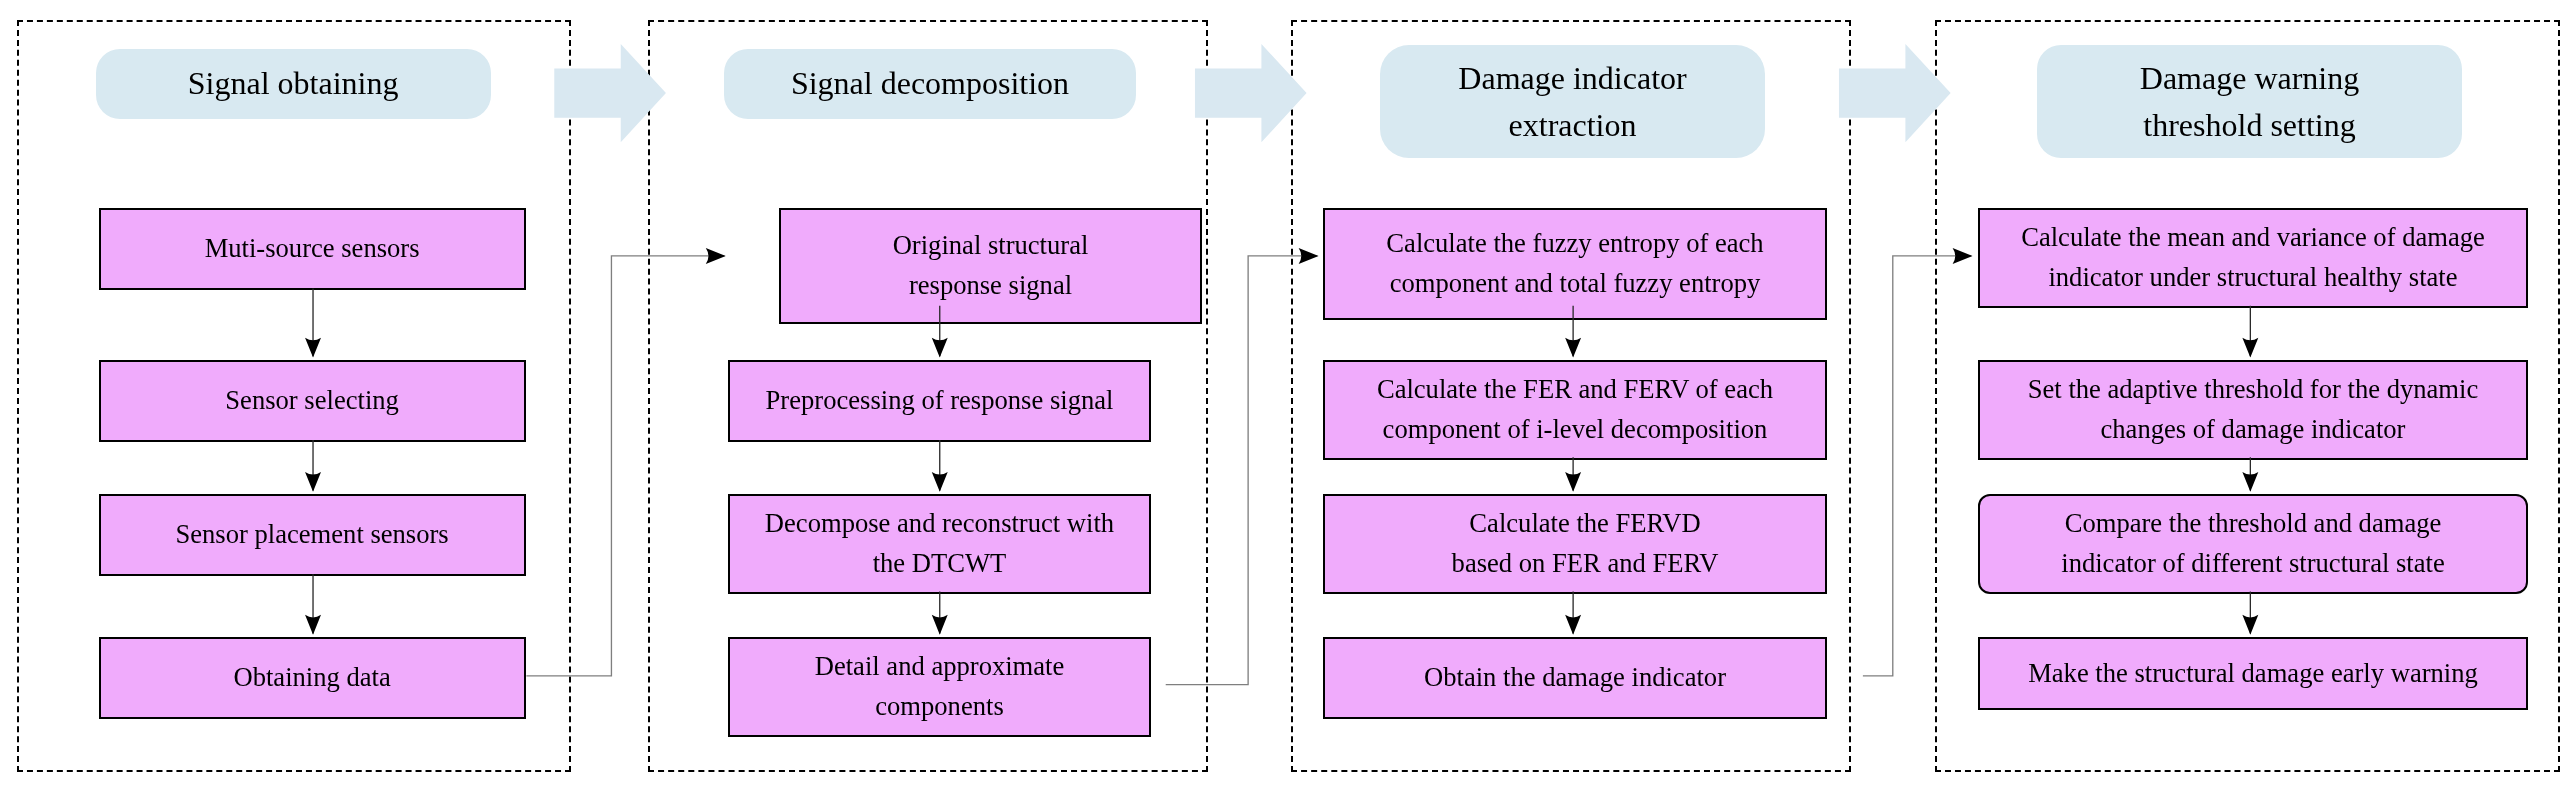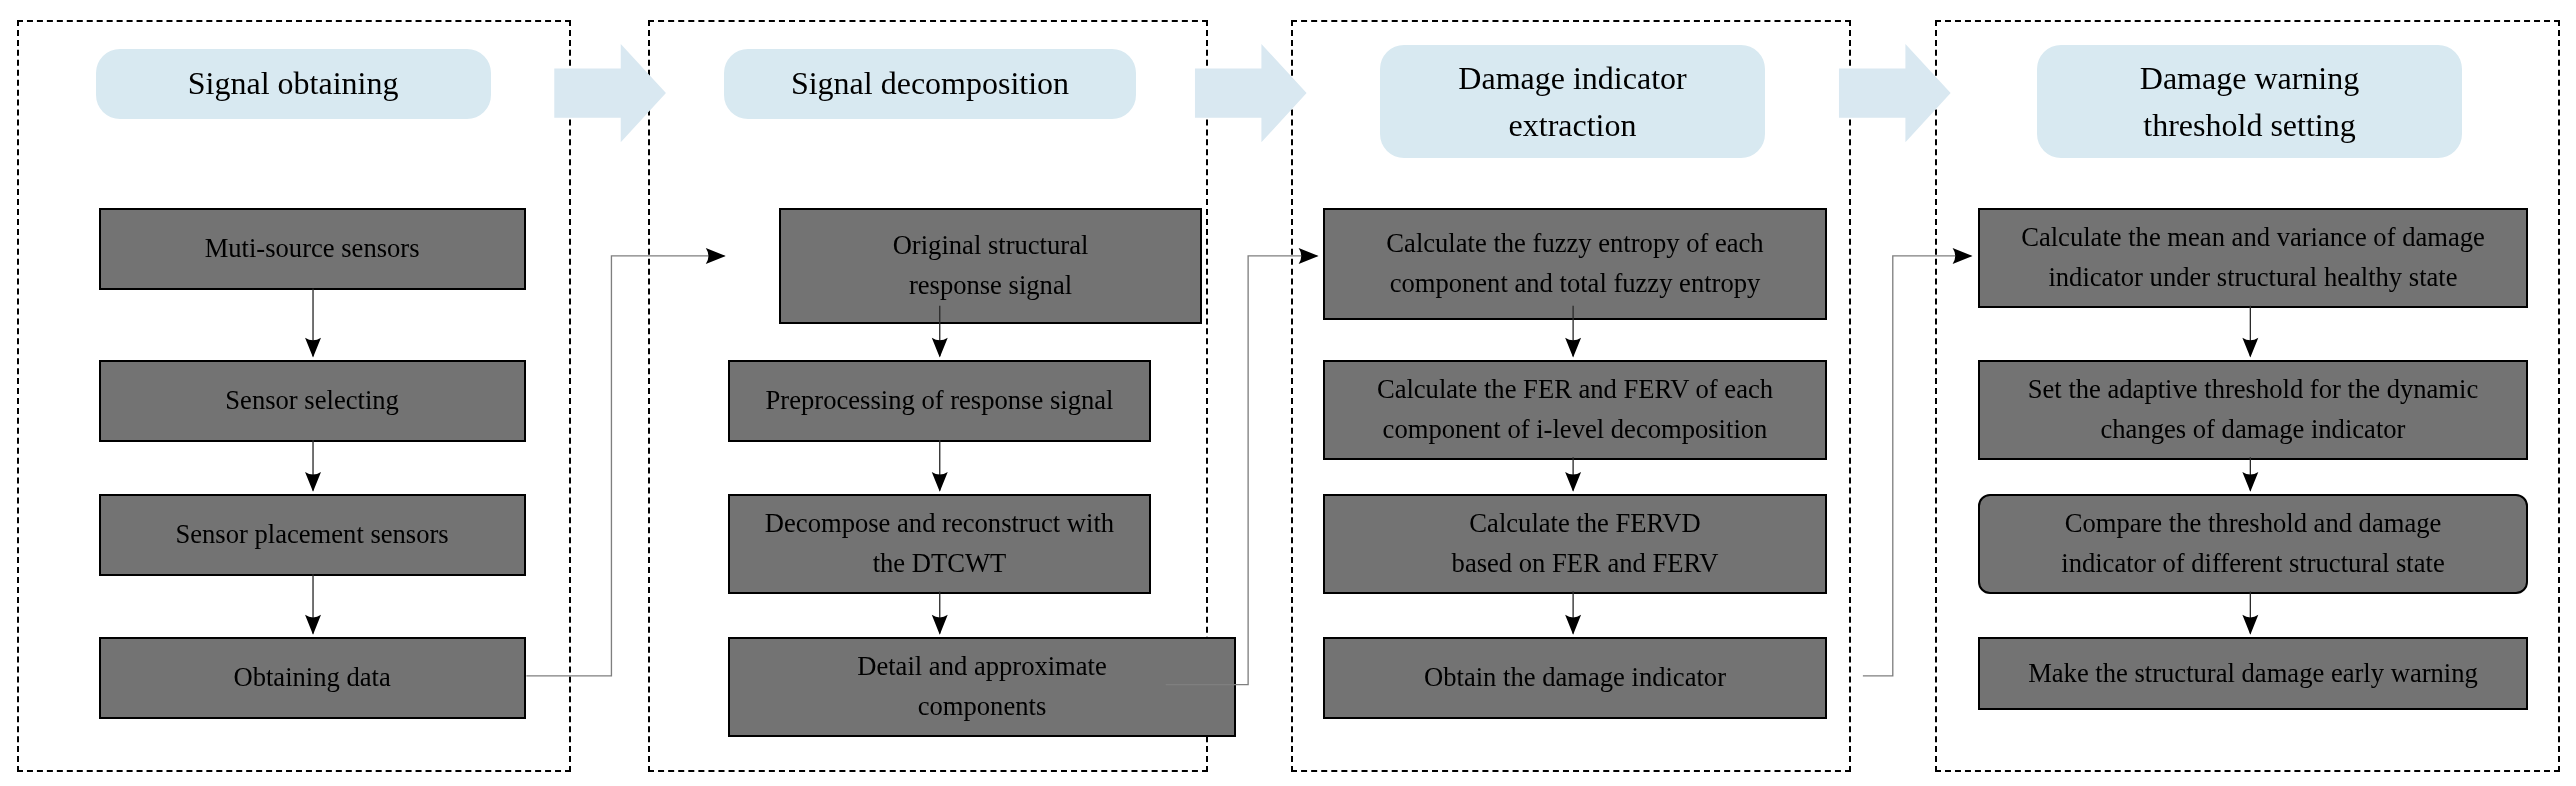--- a/index.html
+++ b/index.html
@@ -29,21 +29,21 @@
     position:absolute;
     background:var(--pill-bg);
     border-radius:24px;
     display:flex;align-items:center;justify-content:center;
     text-align:center;
     font-size:32px;line-height:1.45;
     white-space:pre-line;
   }
   .box{
     position:absolute;
-    background:#737373;
+    background:#f0abfc;
     border:2.7px solid var(--box-border);
     box-sizing:border-box;
     display:flex;align-items:center;justify-content:center;
     text-align:center;
     font-size:26.6px;line-height:1.5;
     white-space:pre-line;
   }
   svg.overlay{
     position:absolute;left:0;top:0;width:2576px;height:787px;
     pointer-events:none;
@@ -69,26 +69,26 @@
 
   <div class="panel" style="left:648px;width:560px;">
     <div class="pill" style="left:74px;top:26.6px;width:412px;height:70px;justify-content:center;">
       <span>Signal decomposition</span>
     </div>
     <div class="box" style="left:92px;top:186px;width:423px;height:116px;margin-left:37px;">Original structural
 response signal</div>
     <div class="box" style="left:78px;top:338px;width:423px;height:82px;">Preprocessing of response signal</div>
     <div class="box" style="left:78px;top:472px;width:423px;height:100px;">Decompose and reconstruct with
 the DTCWT</div>
-    <div class="box" style="left:78px;top:615px;width:508px;height:100px;">Detail and approximate
+    <div class="box" style="left:78px;top:615px;width:423px;height:100px;">Detail and approximate
 components</div>
   </div>
 
   <div class="panel" style="left:1291px;width:560px;">
-    <div class="pill" style="left:87px;top:23px;width:385px;height:113px;">
+    <div class="pill" style="left:87px;top:23px;width:385px;height:113px;border-radius:29px;">
       <span>Damage indicator
 extraction</span>
     </div>
     <div class="box" style="left:30px;top:186px;width:504px;height:112px;">Calculate the fuzzy entropy of each
 component and total fuzzy entropy</div>
     <div class="box" style="left:30px;top:338px;width:504px;height:100px;">Calculate the  FER and FERV of each
 component of i-level decomposition</div>
     <div class="box" style="left:30px;top:472px;width:504px;height:100px;padding-left:20px;">Calculate the  FERVD
 based on FER and FERV</div>
     <div class="box" style="left:30px;top:615px;width:504px;height:82px;">Obtain the damage indicator</div>

